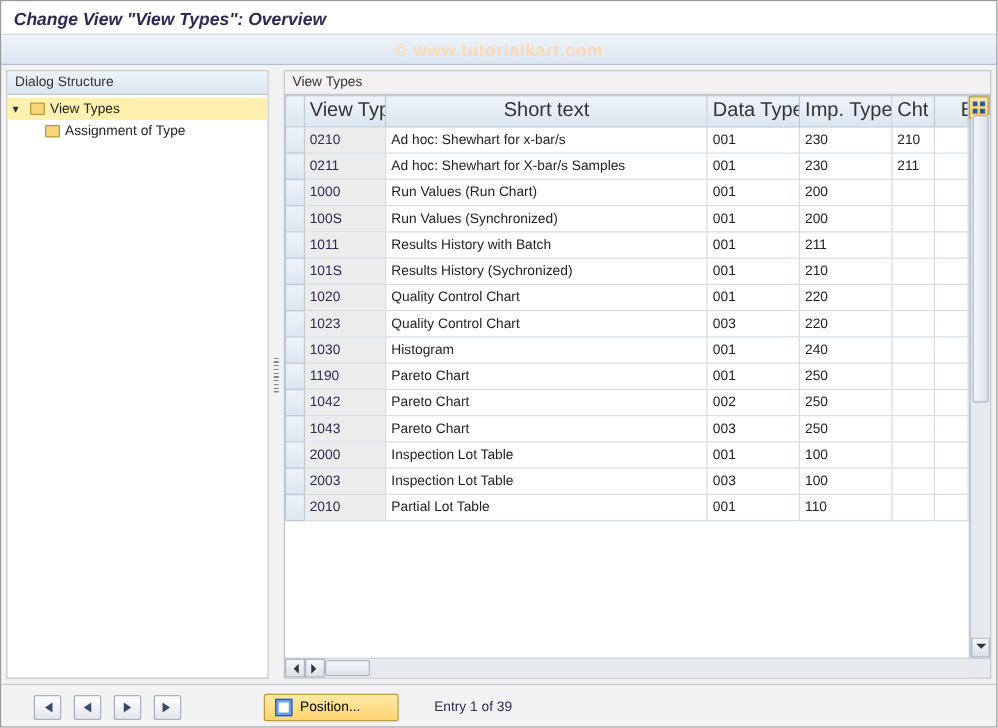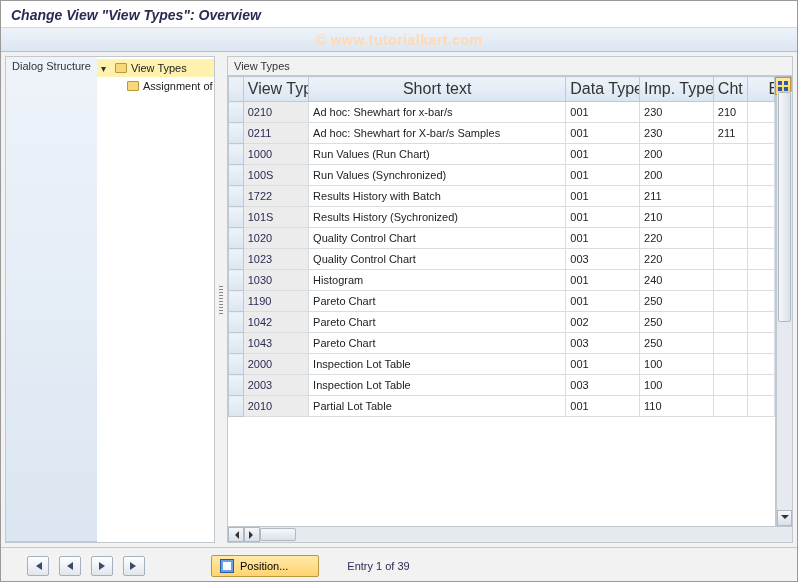--- a/index.html
+++ b/index.html
@@ -48,21 +48,21 @@
     height: calc(582px - 25px - 24px - 2px - 36px);
     background: #f2f2f2;
     padding: 4px;
   }
   
   .tree-panel {
     width: 210px;
     background: #f2f2f2;
     border: 1px solid #c0c8d0;
     display: flex;
-    flex-direction: row;
+    flex-direction: column;
     overflow: hidden;
     flex-shrink: 0;
   }
   .tree-header {
     background: linear-gradient(to bottom,#eef3f9,#dbe6f2);
     padding: 3px 6px;
     font-size: 11px;
     color: #333;
     border-bottom: 1px solid #c0c8d0;
   }
@@ -408,21 +408,21 @@
                   <td class="sel-col"></td>
                   <td class="col-vt key-col">100S</td>
                   <td class="col-st">Run Values (Synchronized)</td>
                   <td class="col-dt">001</td>
                   <td class="col-it">200</td>
                   <td class="col-cht"></td>
                   <td class="col-ev"></td>
                 </tr>
                 <tr>
                   <td class="sel-col"></td>
-                  <td class="col-vt key-col">1722</td>
+                  <td class="col-vt key-col">1011</td>
                   <td class="col-st">Results History with Batch</td>
                   <td class="col-dt">001</td>
                   <td class="col-it">211</td>
                   <td class="col-cht"></td>
                   <td class="col-ev"></td>
                 </tr>
                 <tr>
                   <td class="sel-col"></td>
                   <td class="col-vt key-col">101S</td>
                   <td class="col-st">Results History (Sychronized)</td>

